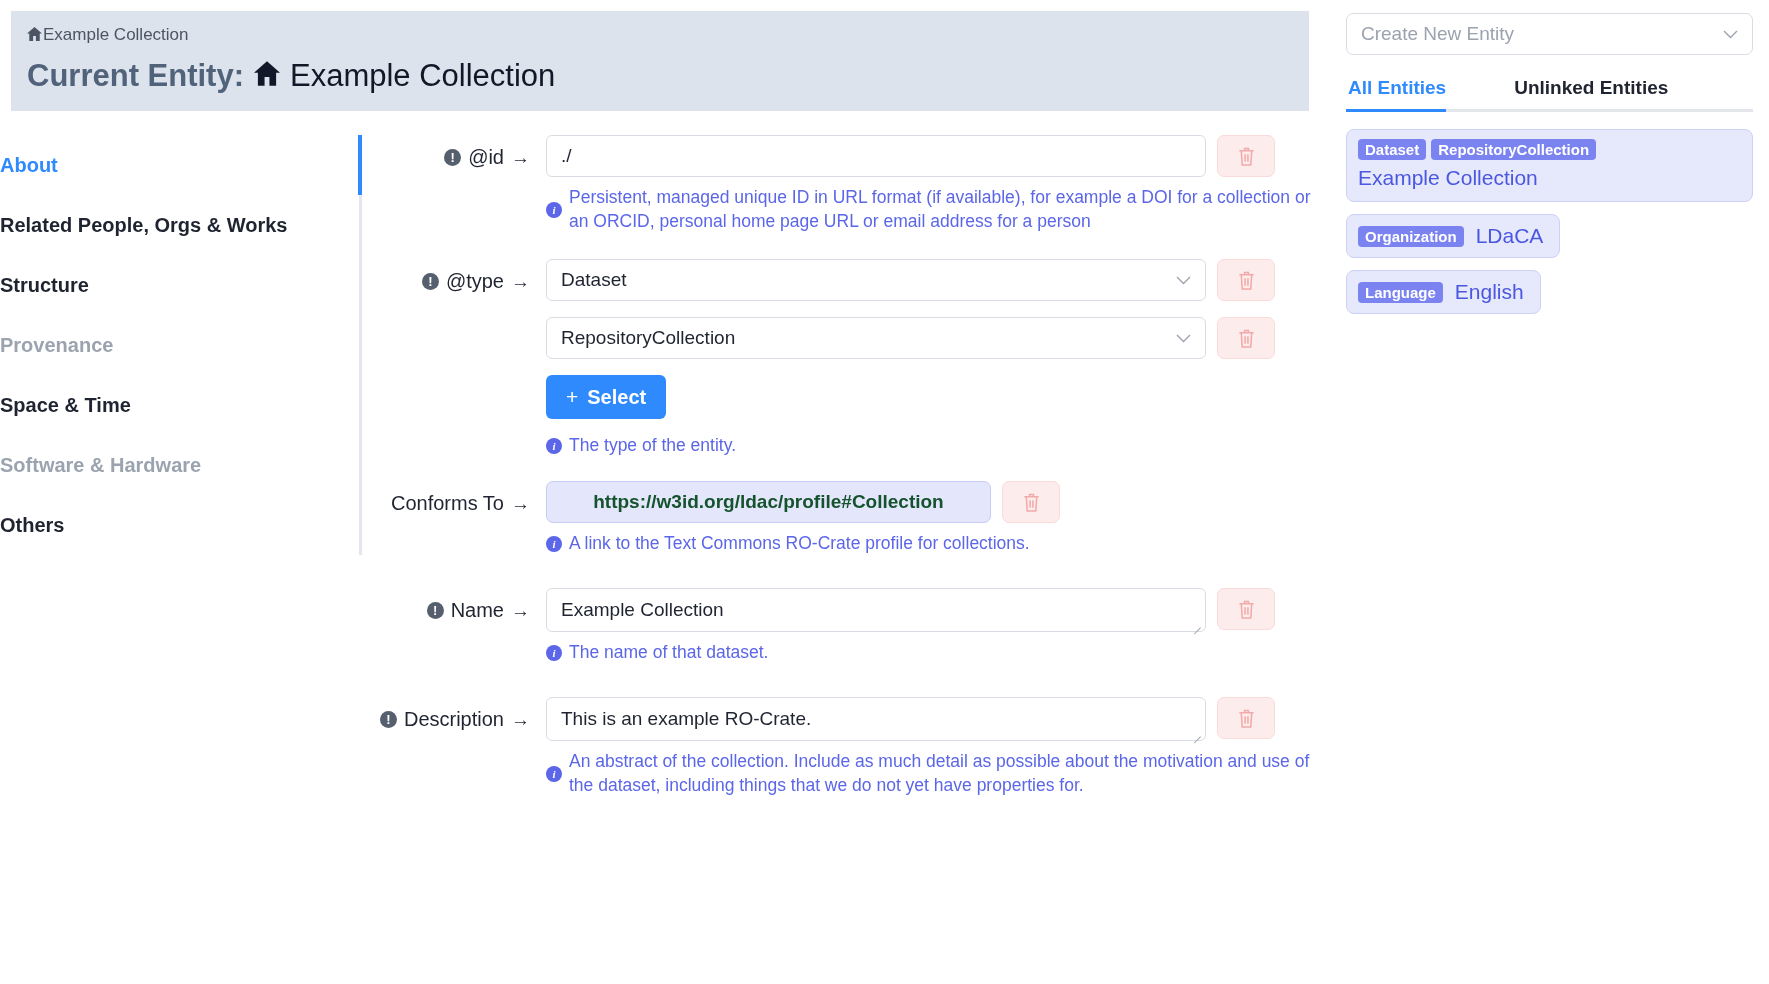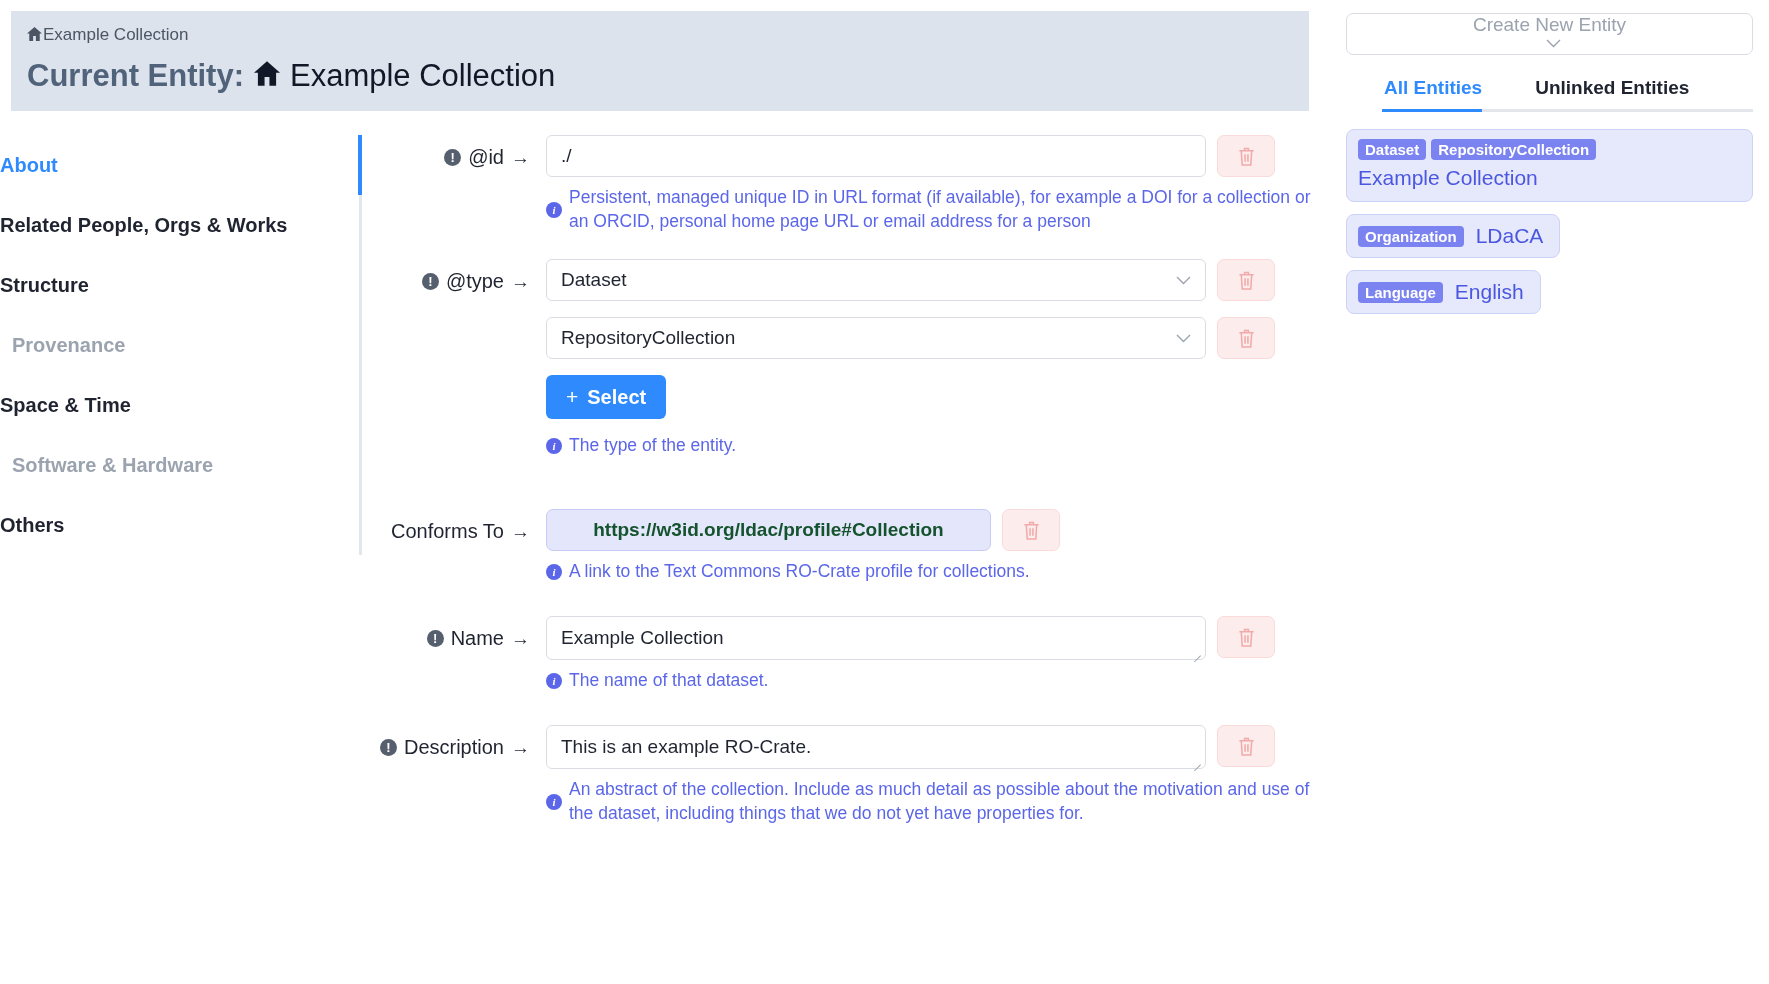--- a/index.html
+++ b/index.html
@@ -54,21 +54,21 @@
     padding: 0 27px 0 0;
     font-size: 20px;
     line-height: 60px;
     height: 60px;
     color: #1f2430;
     font-weight: bold;
     cursor: pointer;
     position: relative;
   }
   .nav-item.active { color: #2f8bfd; }
-  .nav-item.muted { color: #9ba3af; padding-left: 12px; }
+  .nav-item.muted { color: #9ba3af; }
   
   .nav-rail {
     position: absolute; top: 0; right: 0; width: 3px; height: 100%;
     background: #e3e6eb;
   }
   .nav-rail-active {
     position: absolute; top: 0; right: 0; width: 4px; height: 60px;
     background: #2f8bfd;
   }
 
@@ -197,27 +197,25 @@
     padding: 13px 16px 0 16px;
   }
   .entity-select {
     width: 100%; height: 42px;
     border: 1px solid #d9dde3; border-radius: 7px;
     display: flex; align-items: center; justify-content: space-between;
     padding: 0 14px;
     color: #9ba3af; font-size: 19px;
     cursor: pointer;
     background: #fff;
-    flex-direction: column;
   }
   .tabs {
-    display: flex; gap: 0; margin-top: 16px;
+    display: flex; gap: 15px; margin-top: 16px;
     position: relative;
     border-bottom: 3px solid #e3e6eb;
-    margin-left: 36px;
   }
   .tab {
     font-size: 19px; font-weight: bold;
     padding: 6px 10px 10px 2px;
     color: #1f2430; cursor: pointer;
     position: relative;
   }
   .tab:first-child { margin-right: 41px; }
   .tab.active { color: #2f8bfd; }
   .tab.active::after {
@@ -370,21 +368,21 @@
                 <span>Select</span>
               </button>
               <div class="help" style="margin-top:14px;">
                 <span class="info-icon">i</span>
                 <span>The type of the entity.</span>
               </div>
             </div>
           </div>
         </div>
 
-        <div class="field-block" style="margin-top:52px;">
+        <div class="field-block" style="margin-top:24px;">
           <div class="field-row">
             <div class="field-label">
               <span>Conforms To</span>
               <span class="arrow">→</span>
             </div>
             <div class="field-control">
               <div class="input-wrap">
                 <div class="url-chip">https://w3id.org/ldac/profile#Collection</div>
                 <div class="trash-btn">
                   <span>

